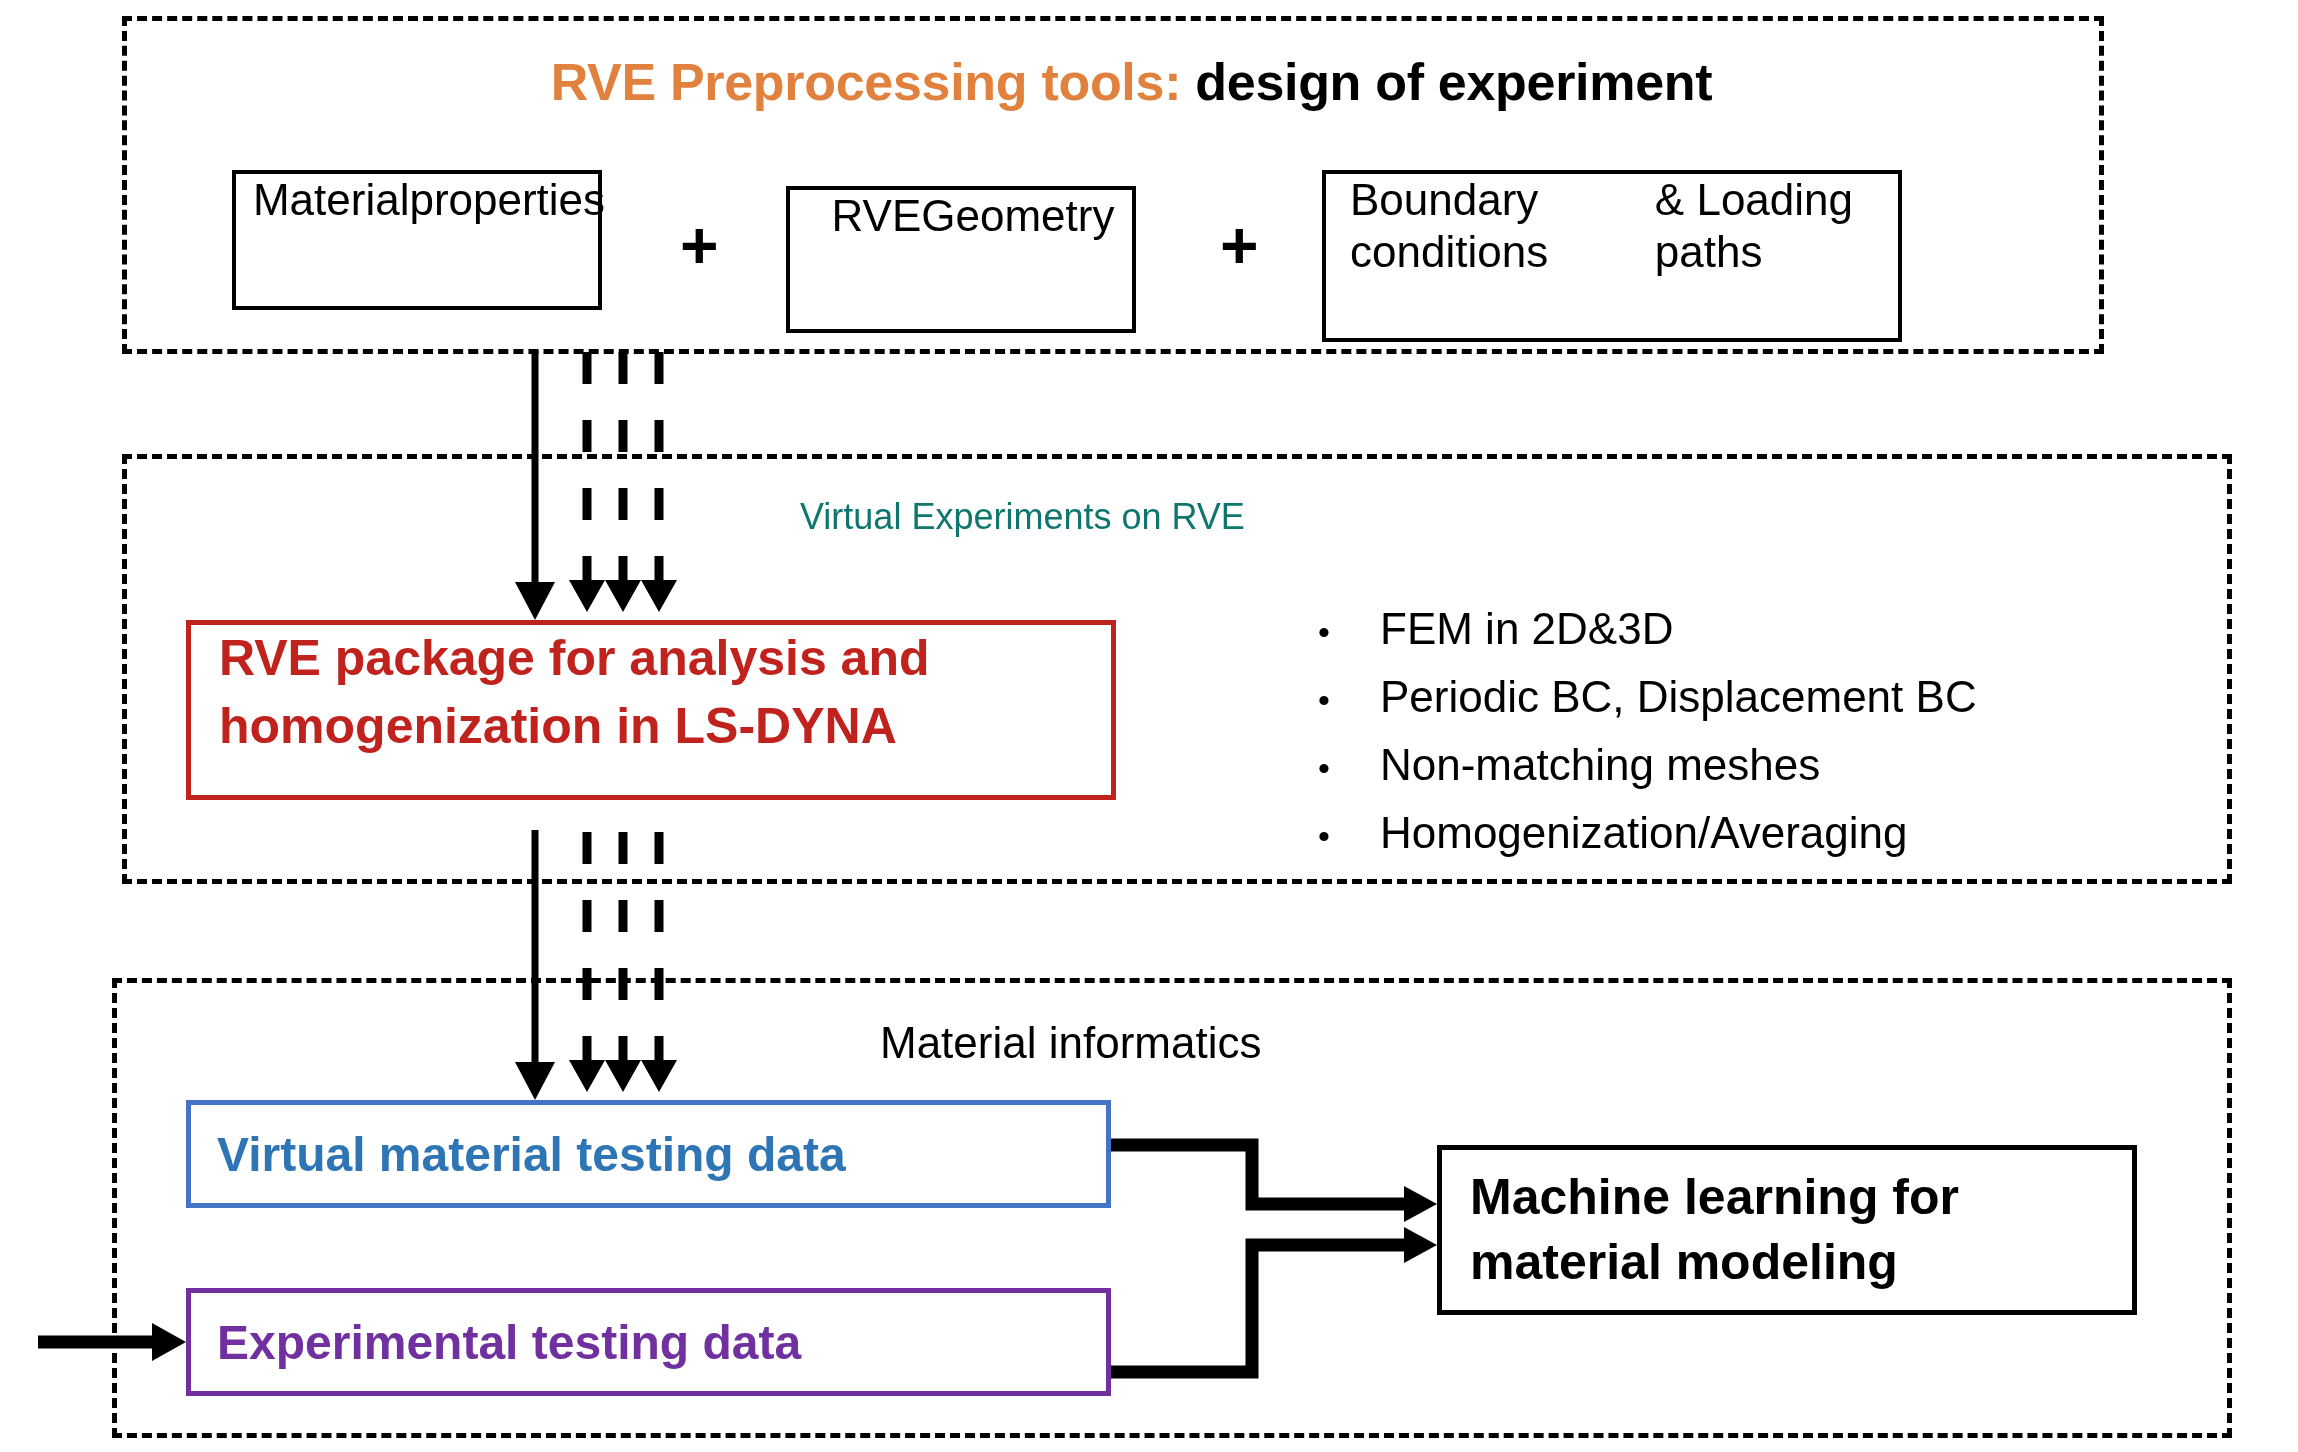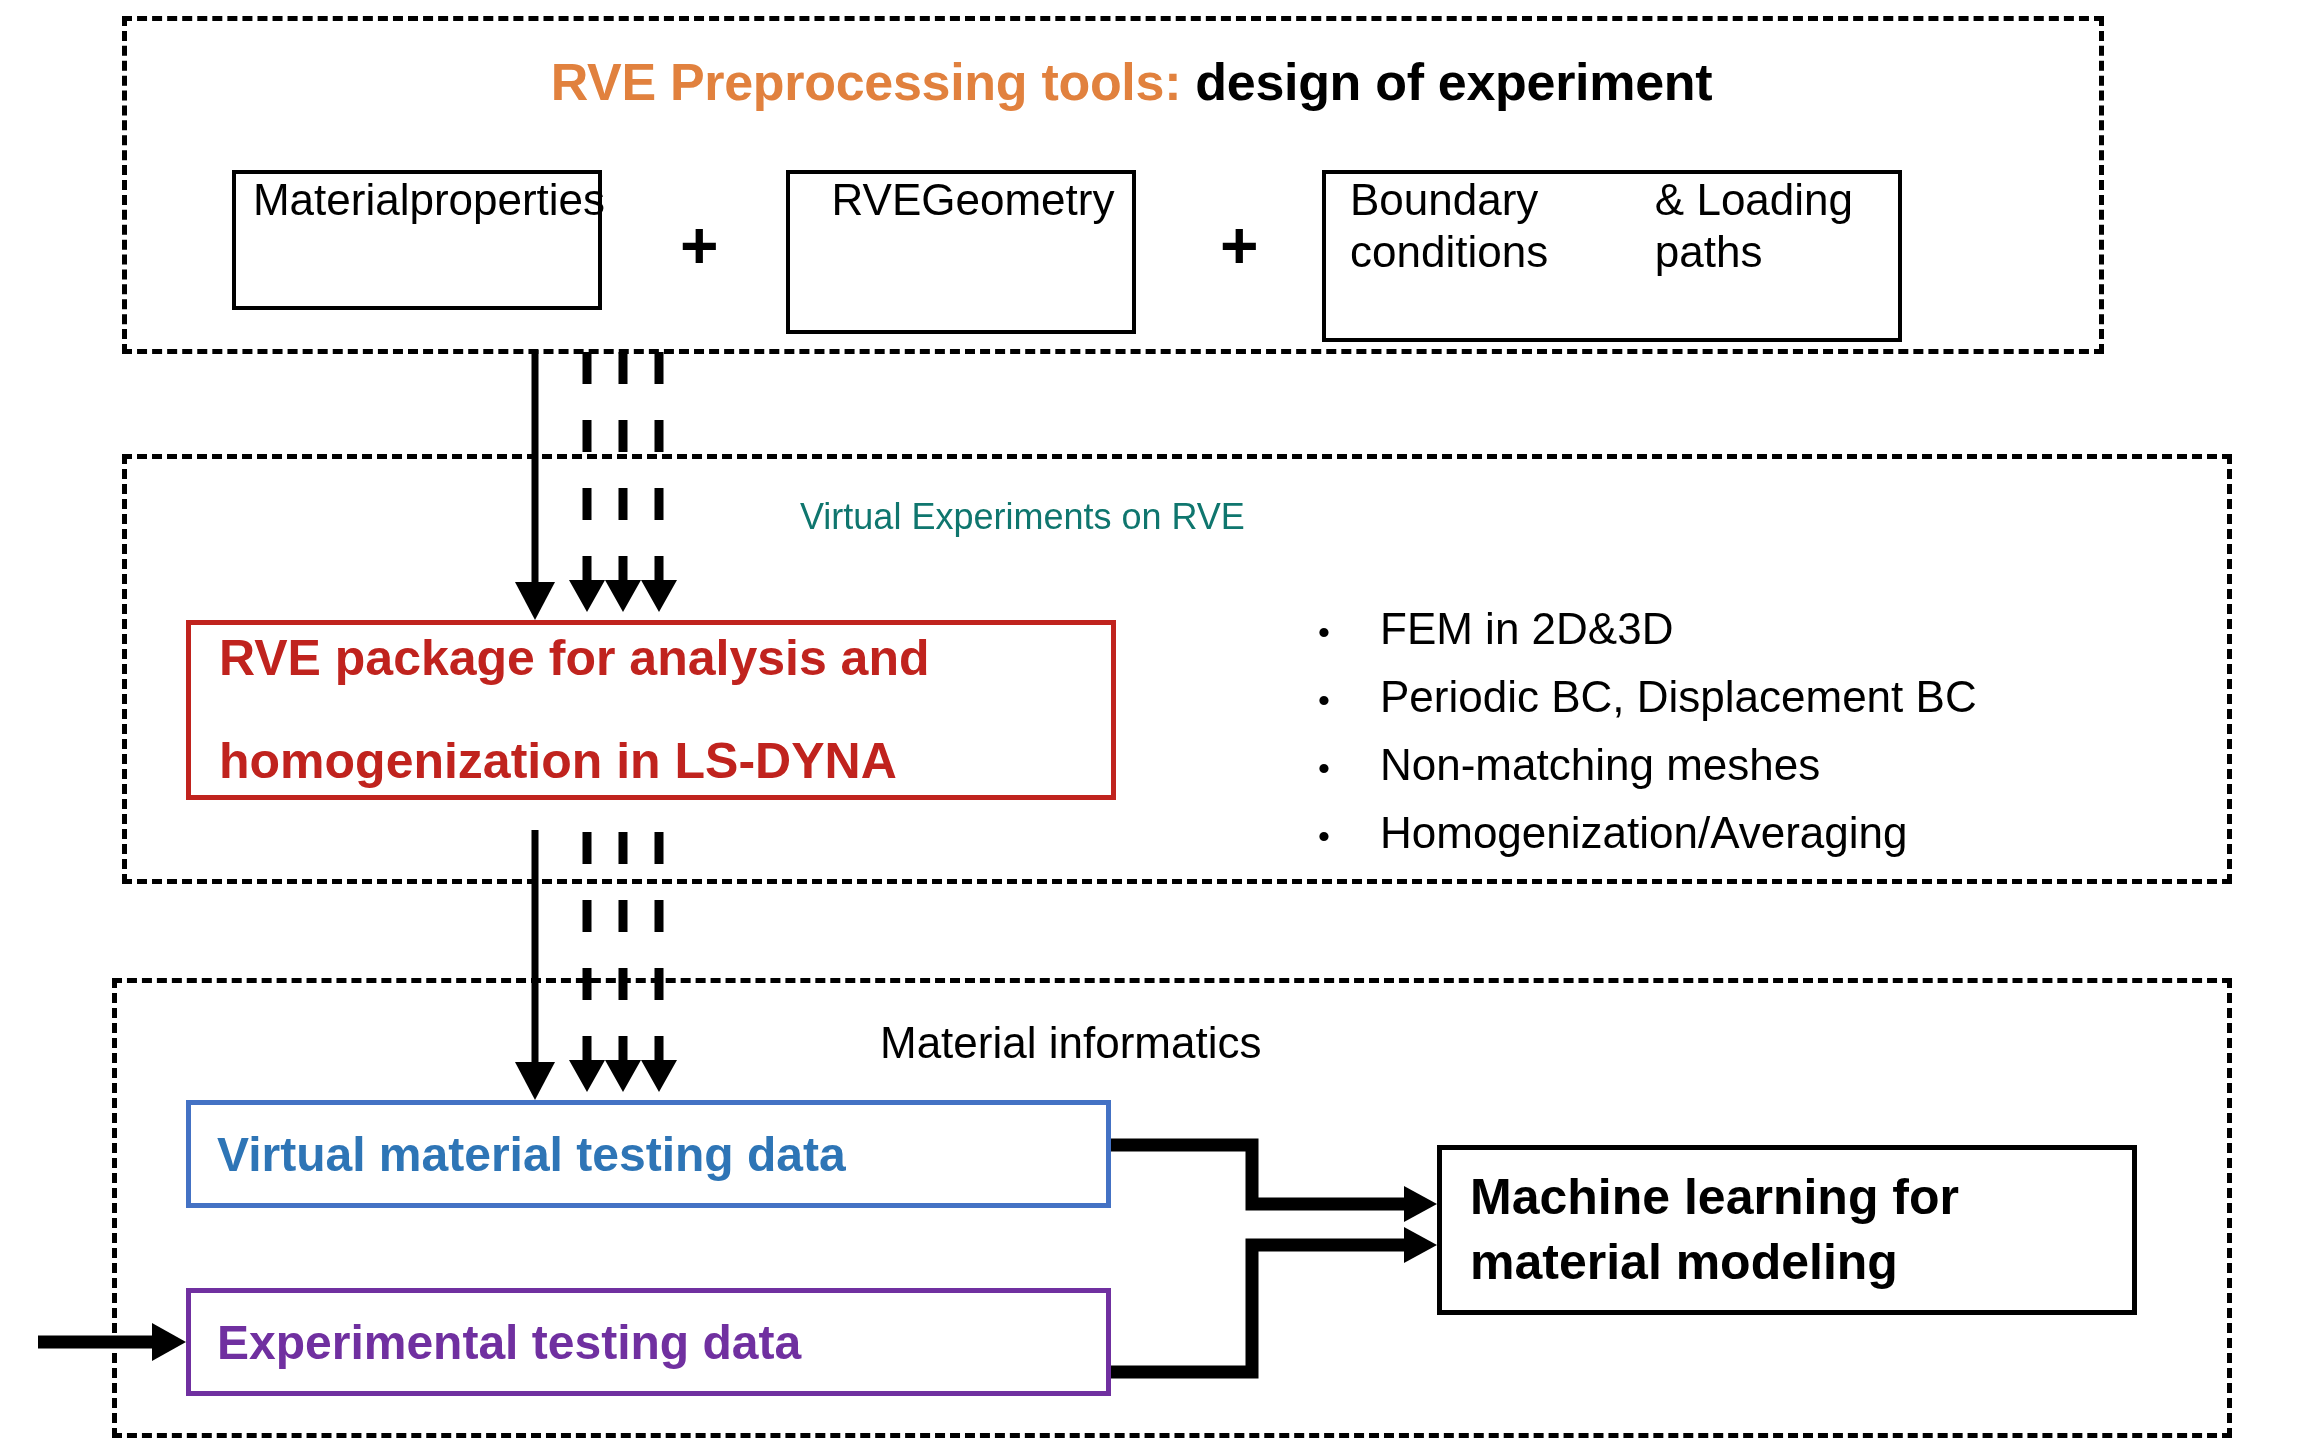--- a/index.html
+++ b/index.html
@@ -70,21 +70,21 @@
     background: #ffffff;
     display: flex;
     flex-direction: row;
     justify-content: center;
     padding-left: 24px;
     font-size: 44px;
     line-height: 1.18;
     color: #000000;
   }
   #box-material-properties { left: 232px;  top: 170px; width: 370px; height: 140px; }
-  #box-rve-geometry        { left: 786px;  top: 170px; width: 350px; height: 164px; }
+  #box-rve-geometry        { left: 786px;  top: 186px; width: 350px; height: 147px; }
   #box-boundary-conditions { left: 1322px; top: 170px; width: 580px; height: 172px; }
 
   .plus-sign {
     position: absolute;
     font-size: 66px;
     font-weight: bold;
     color: #000000;
     line-height: 1;
   }
   #plus-1 { left: 680px;  top: 212px; }
@@ -92,21 +92,21 @@
 
   
   #box-rve-package {
     position: absolute;
     left: 186px; top: 620px; width: 930px; height: 180px;
     border: 5px solid #C0231E;
     box-sizing: border-box;
     background: #ffffff;
     display: flex;
     flex-direction: column;
-    justify-content: space-between;
+    justify-content: flex-start;
     padding-left: 28px;
     font-size: 50px;
     font-weight: bold;
     line-height: 1.35;
     color: #C0231E;
     white-space: nowrap;
   }
 
   
   #bullet-list {

